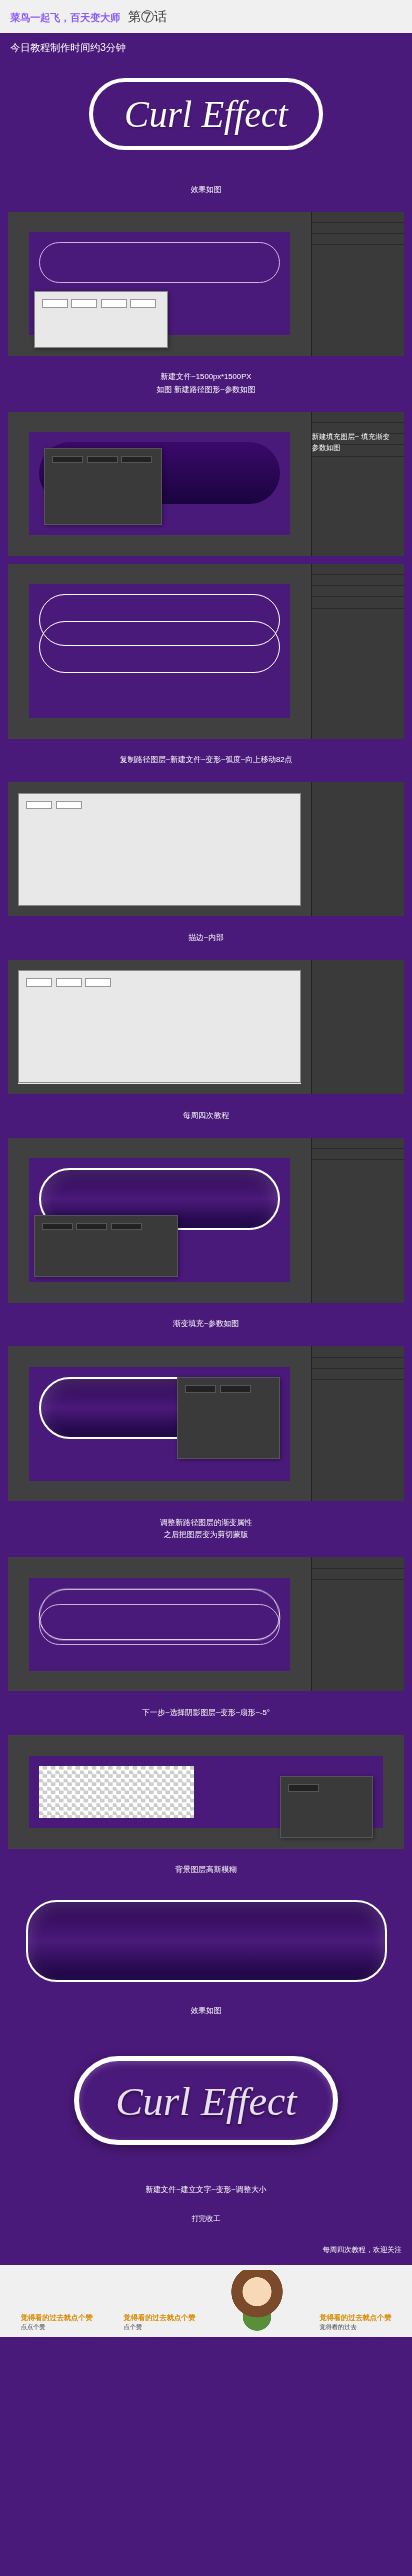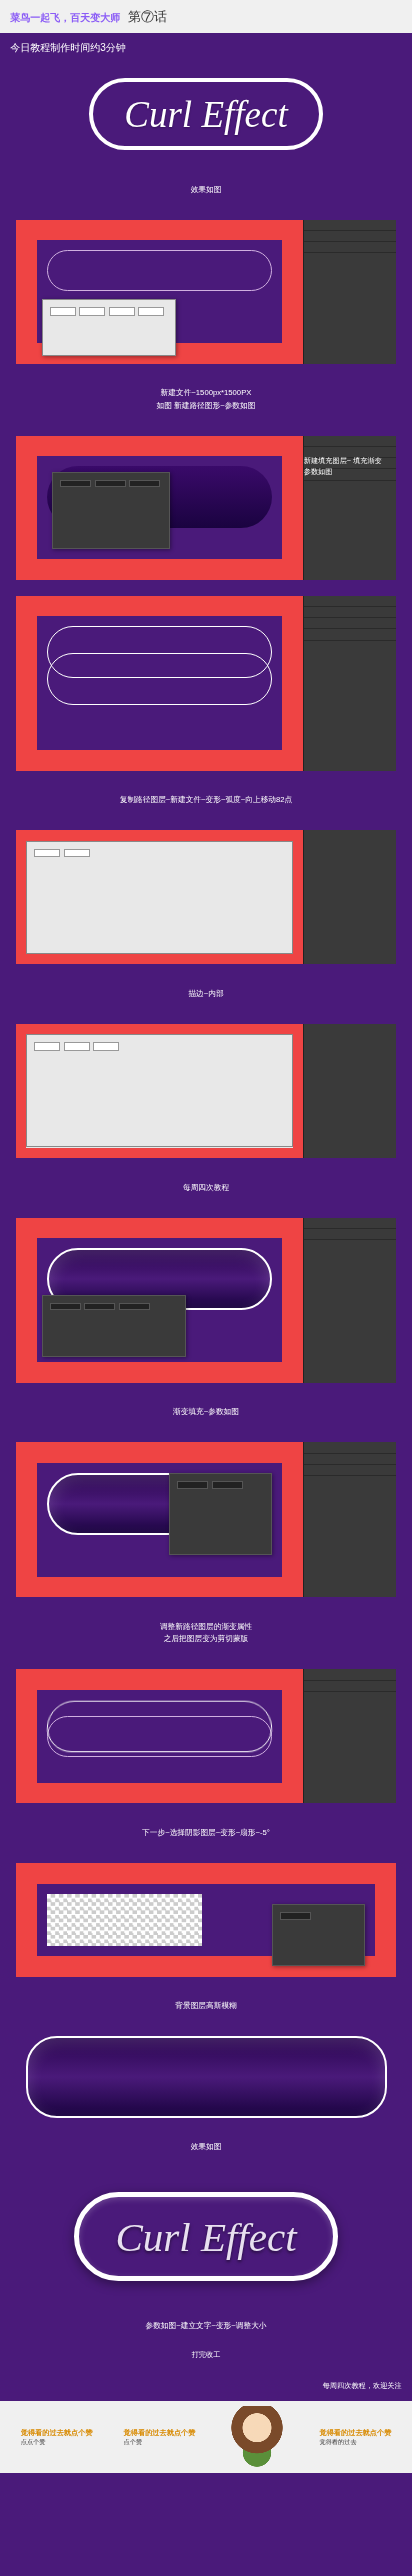--- a/index.html
+++ b/index.html
@@ -4,36 +4,36 @@
 <style>
 * { margin: 0; padding: 0; box-sizing: border-box; }
 body { background: #4a1a7a; color: #fff; font-family: "Microsoft YaHei", sans-serif; width: 412px; }
 .header { background: #f0f0f0; padding: 7.7px 10.3px; display: flex; align-items: baseline; gap: 7.7px; }
 .header-title { color: #8b5cf6; font-size: 10px; font-weight: bold; }
 .header-ep { color: #333; font-size: 13px; }
 .subtitle { padding: 7.7px 10.3px; font-size: 10px; }
 .hero { display: flex; justify-content: center; padding: 15.5px 10.3px 26px; }
 .curl-effect { border: 4.1px solid #fff; border-radius: 46px; padding: 10.3px 31px; font-size: 37px; font-style: italic; font-family: Georgia, serif; color: #fff; text-shadow: 0 1px 2.1px rgba(0,0,0,0.3); }
 .step-text { padding: 7.7px 10.3px; font-size: 7.7px; line-height: 1.6; text-align: center; }
-.ps-screenshot { background: #ef4444; margin: 16px; min-height: 144px; position: relative; display: flex; justify-content: space-between; }
+.ps-screenshot { background: #404040; margin: 8px; min-height: 144px; position: relative; display: flex; justify-content: space-between; }
 .ps-canvas { background: #4a1a7a; flex: 1; margin: 20.6px; position: relative; }
 .ps-panels { width: 93px; background: #3a3a3a; border-left: 0.5px solid #222; display: flex; flex-direction: column; }
 .ps-dialog { position: absolute; background: #e8e8e8; border: 0.5px solid #888; box-shadow: 1px 1px 4.1px rgba(0,0,0,0.4); padding: 6.2px; font-size: 5.2px; color: #333; }
 .ps-dialog-dark { background: #3a3a3a; color: #ccc; border: 0.5px solid #555; }
 .pill-shape { border: 1.5px solid #fff; border-radius: 31px; height: 52px; margin: 10.3px; }
 .pill-shape-thin { border: 1px solid #d0b0e0; border-radius: 26px; height: 41px; margin: 10.3px; }
 .pill-filled { background: linear-gradient(180deg, #3a0a6a 0%, #1a0340 100%); border-radius: 31px; height: 62px; margin: 10.3px; }
 .pill-glossy { background: linear-gradient(180deg, #2a0550 0%, #4a1a7a 50%, #1a0340 100%); border: 2.1px solid #fff; border-radius: 31px; height: 62px; margin: 10.3px; box-shadow: inset 0 5.2px 15.5px rgba(255,255,255,0.15); }
 .overlay-text { position: absolute; right: 10.3px; font-size: 7.2px; color: #fff; max-width: 82px; line-height: 1.5; }
 .checkerboard { background: repeating-conic-gradient(#ccc 0% 25%, #fff 0% 50%) 0 0 / 8.2px 8.2px; height: 52px; width: 155px; margin: 10.3px; border-radius: 0; }
 .final-curl { display: flex; justify-content: center; padding: 31px 10.3px; }
 .final-curl .curl-box { border: 5.2px solid #fff; border-radius: 52px; padding: 15.5px 36px; font-size: 41px; font-style: italic; font-family: Georgia, serif; color: #e8e0f0; text-shadow: 0 1.5px 3.1px rgba(0,0,0,0.5); box-shadow: 0 3.1px 10.3px rgba(0,0,0,0.4), inset 0 2.1px 6.2px rgba(255,255,255,0.2); }
 .footer-note { padding: 10.3px; font-size: 7.2px; text-align: right; }
 .footer-note.left { text-align: center; }
-.sticker-bar { background: #f0f0f0; display: flex; align-items: center; justify-content: space-around; padding: 5.2px; position: relative; min-height: 62px; }
+.sticker-bar { background: #f0f0f0; display: flex; align-items: flex-end; justify-content: space-around; padding: 5.2px; position: relative; min-height: 62px; }
 .vote-text { color: #d88a00; font-size: 7.2px; font-weight: bold; }
 .vote-sub { color: #333; font-size: 6.2px; }
 .mascot { width: 62px; height: 62px; background: radial-gradient(circle at 50% 35%, #f7d9b8 28%, #7a4a2a 29% 50%, transparent 51%), radial-gradient(circle at 50% 75%, #5a8f3a 0 25%, transparent 26%); border-radius: 4.1px; }
 .panel-row { height: 11.3px; border-bottom: 0.5px solid #2a2a2a; padding: 1.5px 3.1px; font-size: 4.6px; color: #ccc; }
 .dialog-input { background: #fff; border: 0.5px solid #999; height: 8.2px; width: 26px; display: inline-block; margin: 1px; }
 .dialog-dark-input { background: #222; border: 0.5px solid #555; height: 7.2px; width: 31px; display: inline-block; margin: 1px; }
 </style>
 </head>
 <body>
 
@@ -192,21 +192,21 @@
 <div style="padding:15.5px 10.3px;">
   <div class="pill-glossy" style="margin:0 auto; max-width:361px; height:82px;"></div>
 </div>
 
 <div class="step-text">效果如图</div>
 
 <div class="final-curl">
   <div class="curl-box">Curl Effect</div>
 </div>
 
-<div class="step-text">参数如图~建立文字~变形~调整大小</div>
+<div class="step-text">新建文件~建立文字~变形~调整大小</div>
 
 <div class="footer-note left">打完收工</div>
 <div class="footer-note">每周四次教程，欢迎关注</div>
 
 <div class="sticker-bar">
   <div>
     <div class="vote-text">觉得看的过去就点个赞</div>
     <div class="vote-sub">点点个赞</div>
   </div>
   <div>

